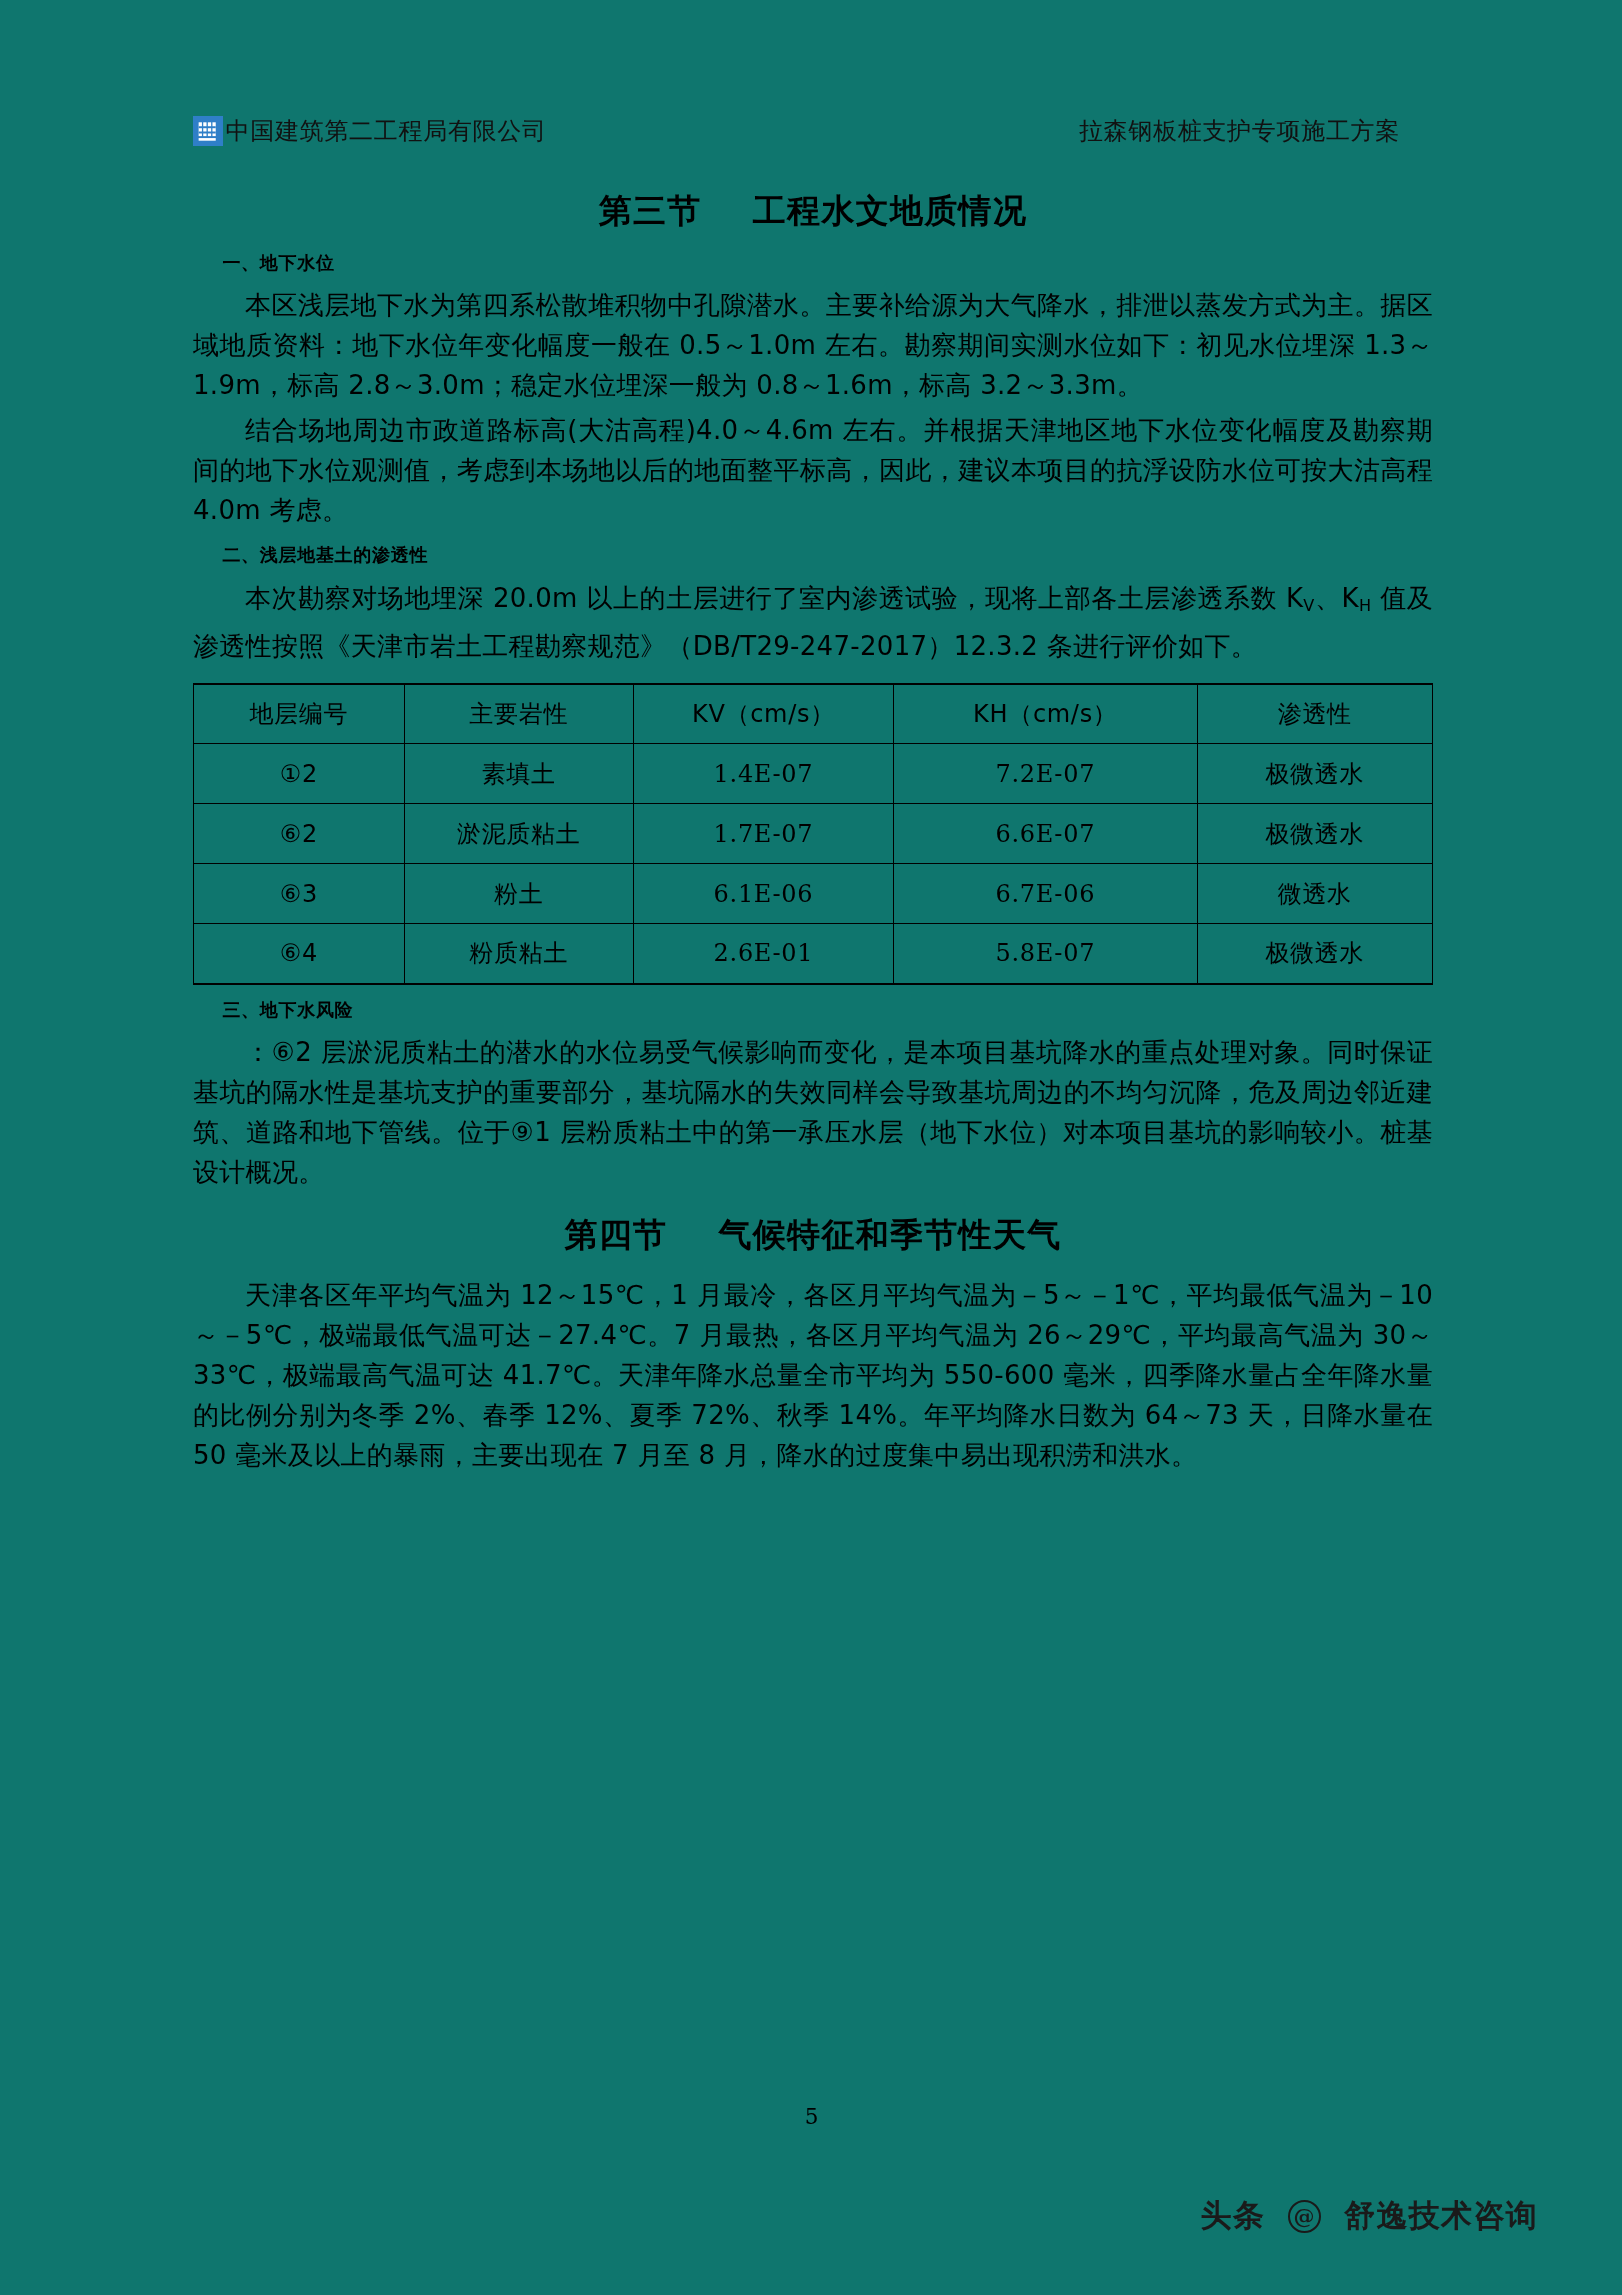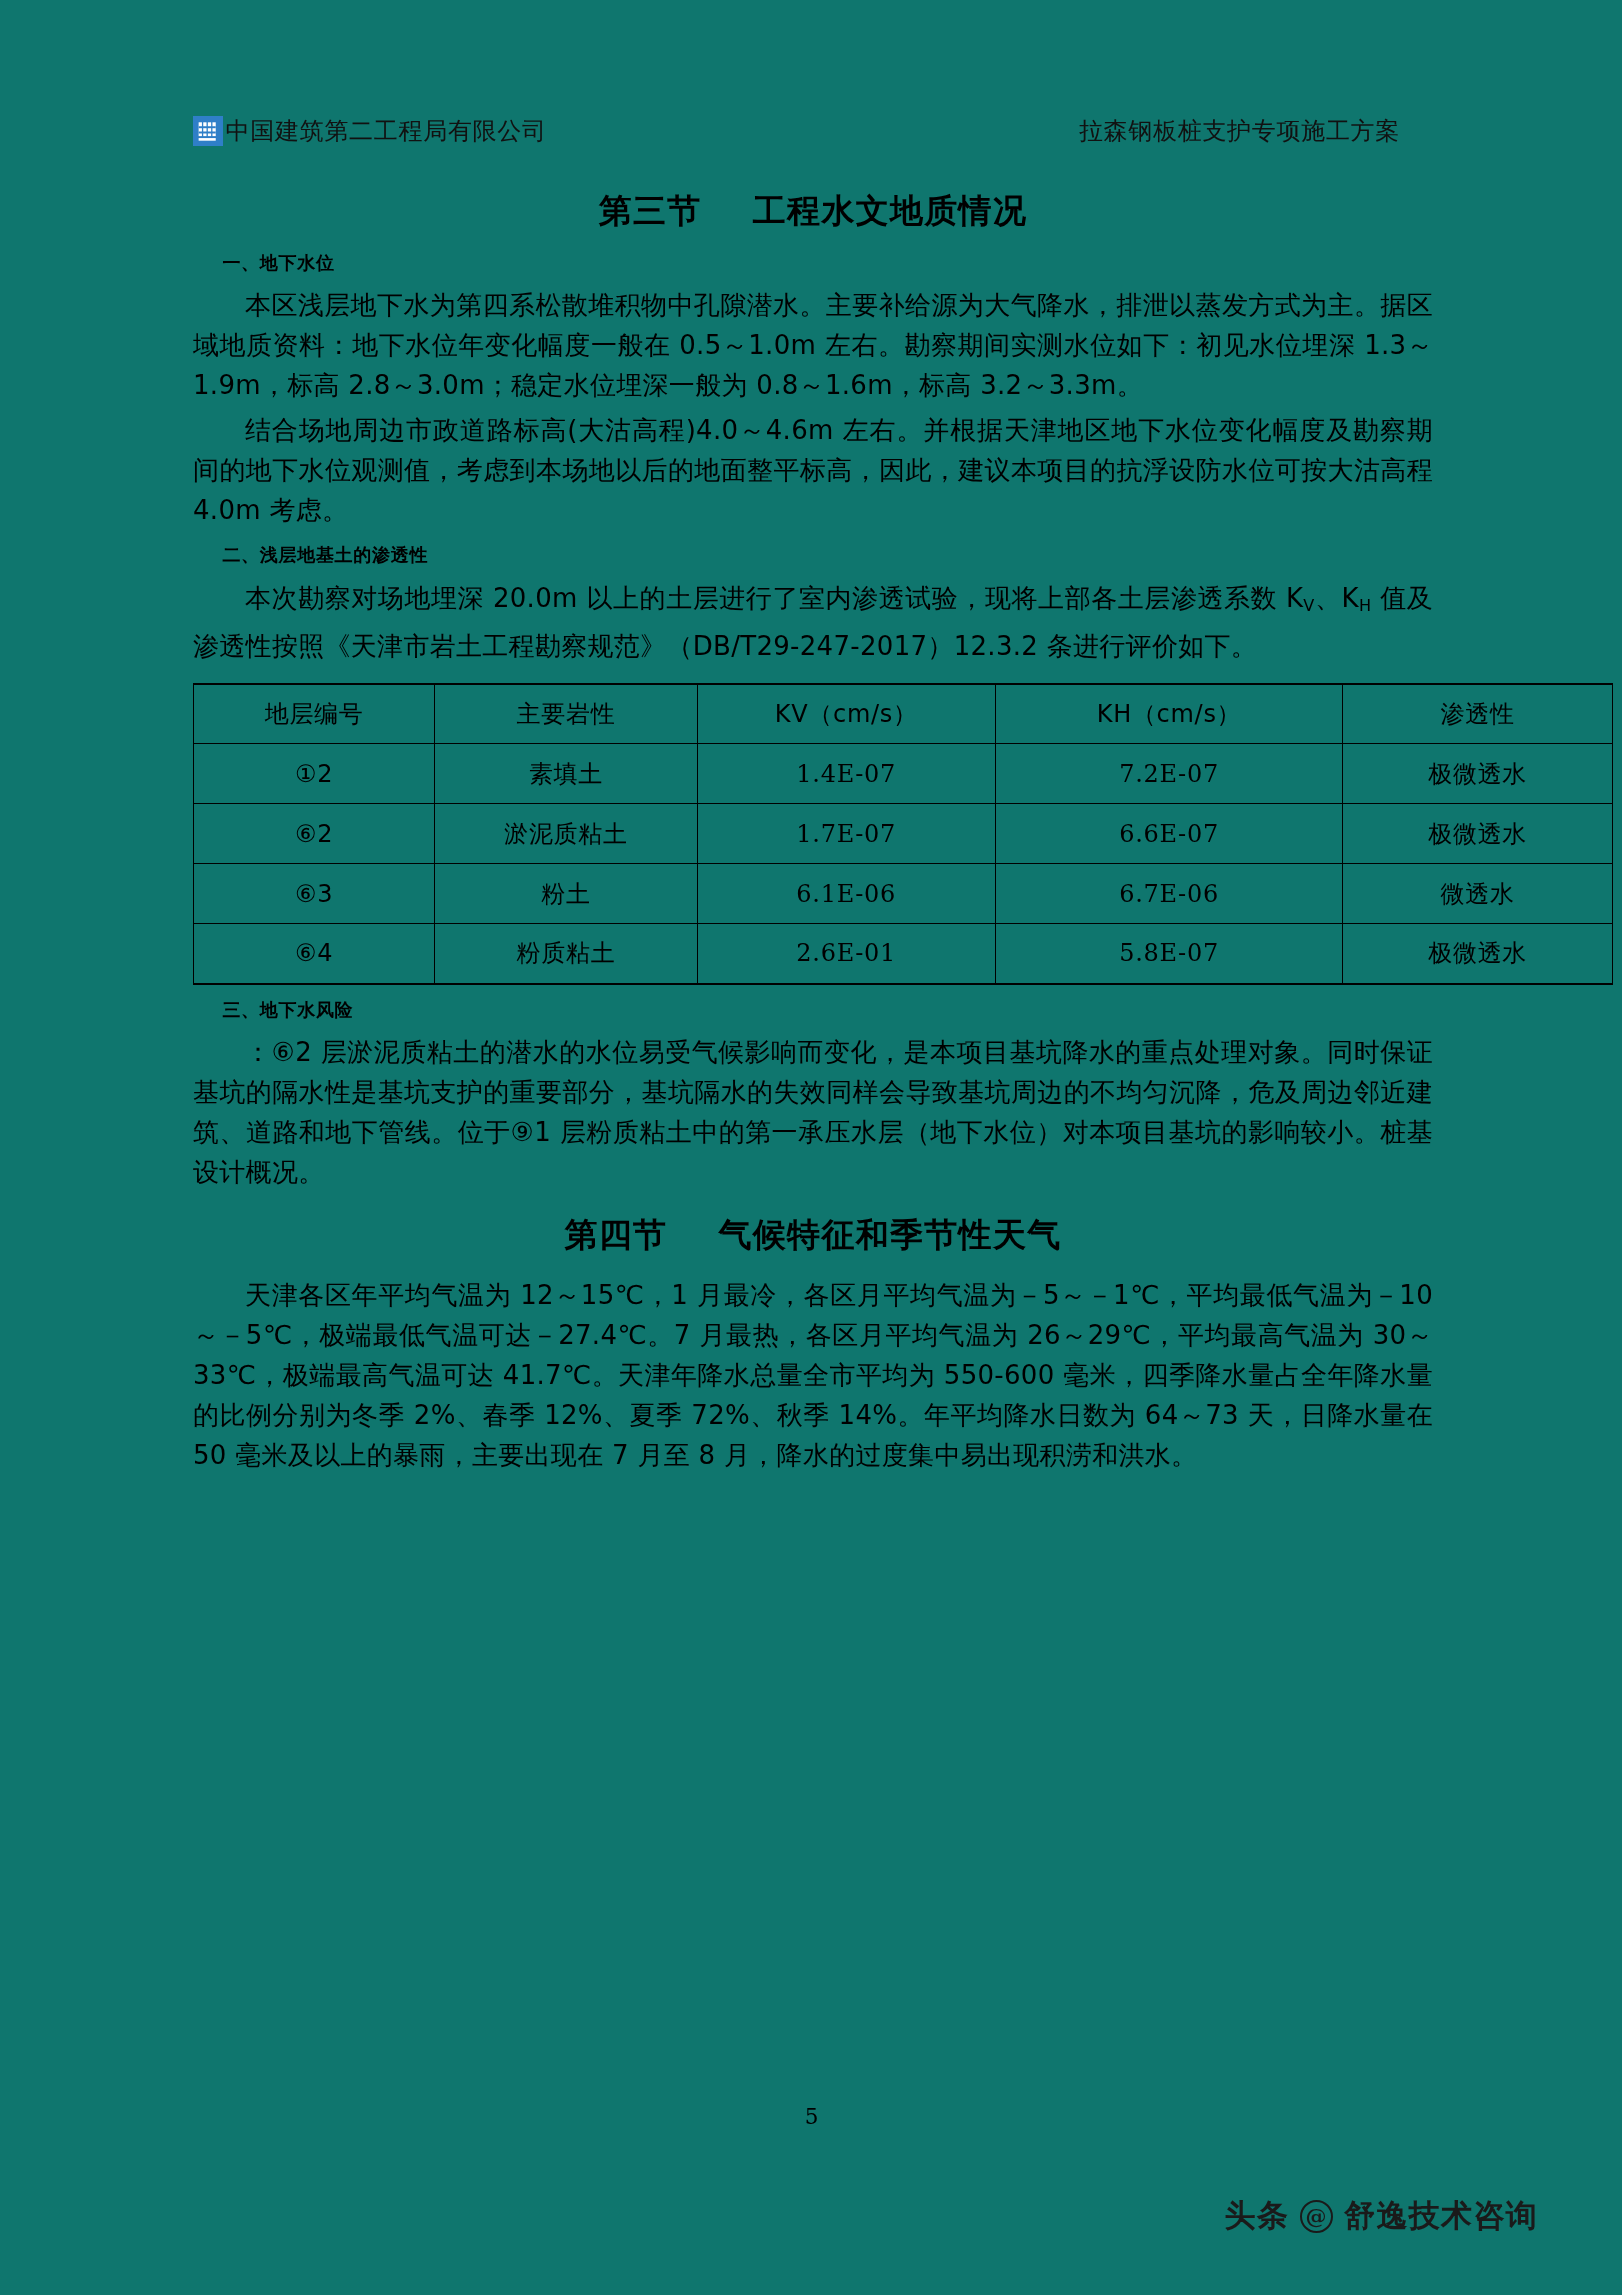--- a/index.html
+++ b/index.html
@@ -97,21 +97,21 @@
     margin: 0 0 5.2px 0;
   }
   sub {
     font-size: 0.62em;
     vertical-align: -0.22em;
   }
 
   
   .perm-table {
     border-collapse: collapse;
-    width: 1420px;
+    width: 1240px;
     margin: 17px 0 9.2px 0;
     table-layout: fixed;
   }
   .perm-table th,
   .perm-table td {
     border: 1.3px solid #000;
     text-align: center;
     vertical-align: middle;
     font-size: 24px;
     height: 60px;
@@ -139,21 +139,21 @@
     font-family: "DejaVu Serif", "Liberation Serif", serif;
   }
 
   
   .watermark {
     position: absolute;
     right: 85px;
     top: 2195px;
     display: flex;
     align-items: center;
-    gap: 11px;
+    gap: 23px;
     font-size: 31px;
     font-weight: bold;
     color: #1a1a1a;
     letter-spacing: 1.3px;
     white-space: nowrap;
   }
   .wm-at {
     display: inline-flex;
     align-items: center;
     justify-content: center;

